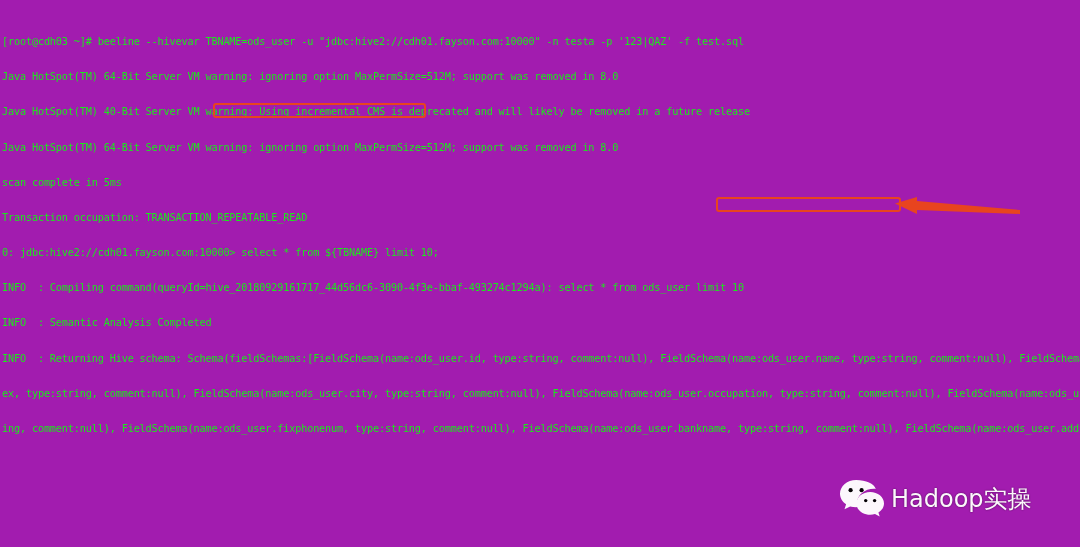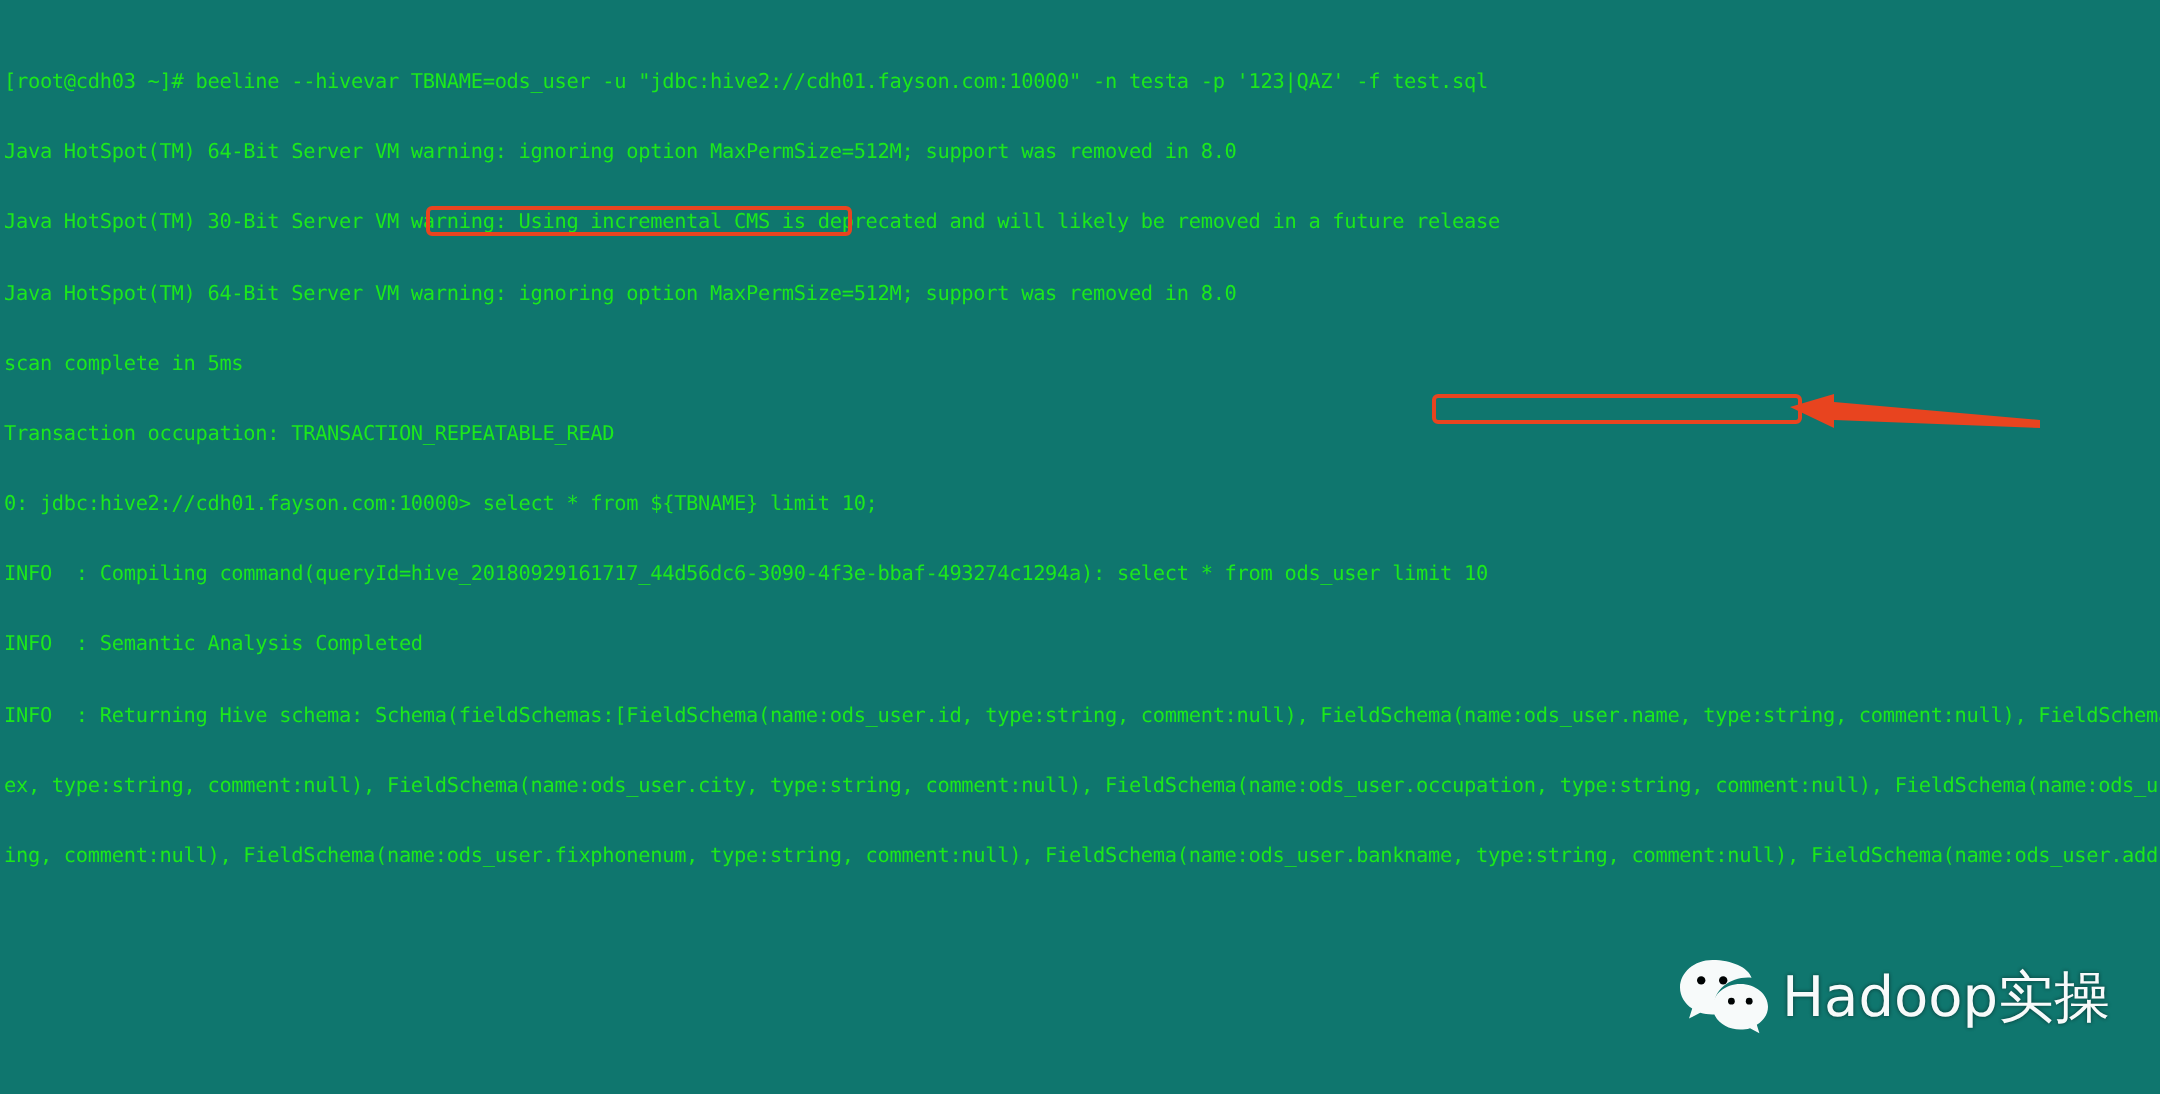--- a/index.html
+++ b/index.html
@@ -10,21 +10,21 @@
   body {
     width: 1080px;
     height: 547px;
     overflow: hidden;
     font-family: "DejaVu Sans Mono", "Liberation Mono", monospace;
   }
   #terminal {
     position: relative;
     width: 1080px;
     height: 547px;
-    background: #0f766e;
+    background: #a21caf;
     color: #19e619;
     font-family: "DejaVu Sans Mono", "Liberation Mono", monospace;
     font-size: 10.2px;
     line-height: 11.72px;
     letter-spacing: -0.15px;
     padding: 1px 0 0 2px;
     box-sizing: border-box;
     white-space: pre;
   }
   .line {
@@ -68,36 +68,36 @@
     top: 478px;
     display: flex;
     align-items: center;
     gap: 5px;
     pointer-events: none;
     opacity: 0.97;
   }
   #watermark .wm-text {
     color: #ffffff;
     font-family: "DejaVu Sans", "Liberation Sans", sans-serif;
-    font-size: 28px;
+    font-size: 24px;
     font-weight: 400;
     letter-spacing: 0px;
     line-height: 1;
     text-shadow: 0 0 2px rgba(0,0,0,0.55);
   }
   #watermark .wm-icon { display: block; }
 </style>
 </head>
 <body>
 
 <div id="terminal">
 
   <span class="line">[root@cdh03 ~]# beeline --hivevar TBNAME=ods_user -u "jdbc:hive2://cdh01.fayson.com:10000" -n testa -p '123|QAZ' -f test.sql</span>
   <span class="line">Java HotSpot(TM) 64-Bit Server VM warning: ignoring option MaxPermSize=512M; support was removed in 8.0</span>
-  <span class="line">Java HotSpot(TM) 30-Bit Server VM warning: Using incremental CMS is deprecated and will likely be removed in a future release</span>
+  <span class="line">Java HotSpot(TM) 40-Bit Server VM warning: Using incremental CMS is deprecated and will likely be removed in a future release</span>
   <span class="line">Java HotSpot(TM) 64-Bit Server VM warning: ignoring option MaxPermSize=512M; support was removed in 8.0</span>
   <span class="line">scan complete in 5ms</span>
   <span class="line">Transaction occupation: TRANSACTION_REPEATABLE_READ</span>
   <span class="line">0: jdbc:hive2://cdh01.fayson.com:10000&gt; select * from ${TBNAME} limit 10;</span>
   <span class="line">INFO  : Compiling command(queryId=hive_20180929161717_44d56dc6-3090-4f3e-bbaf-493274c1294a): select * from ods_user limit 10</span>
   <span class="line">INFO  : Semantic Analysis Completed</span>
   <span class="line">INFO  : Returning Hive schema: Schema(fieldSchemas:[FieldSchema(name:ods_user.id, type:string, comment:null), FieldSchema(name:ods_user.name, type:string, comment:null), FieldSchema(name:ods_user.s</span>
   <span class="line">ex, type:string, comment:null), FieldSchema(name:ods_user.city, type:string, comment:null), FieldSchema(name:ods_user.occupation, type:string, comment:null), FieldSchema(name:ods_user.tel, type:str</span>
   <span class="line">ing, comment:null), FieldSchema(name:ods_user.fixphonenum, type:string, comment:null), FieldSchema(name:ods_user.bankname, type:string, comment:null), FieldSchema(name:ods_user.address, type:string</span>
   

